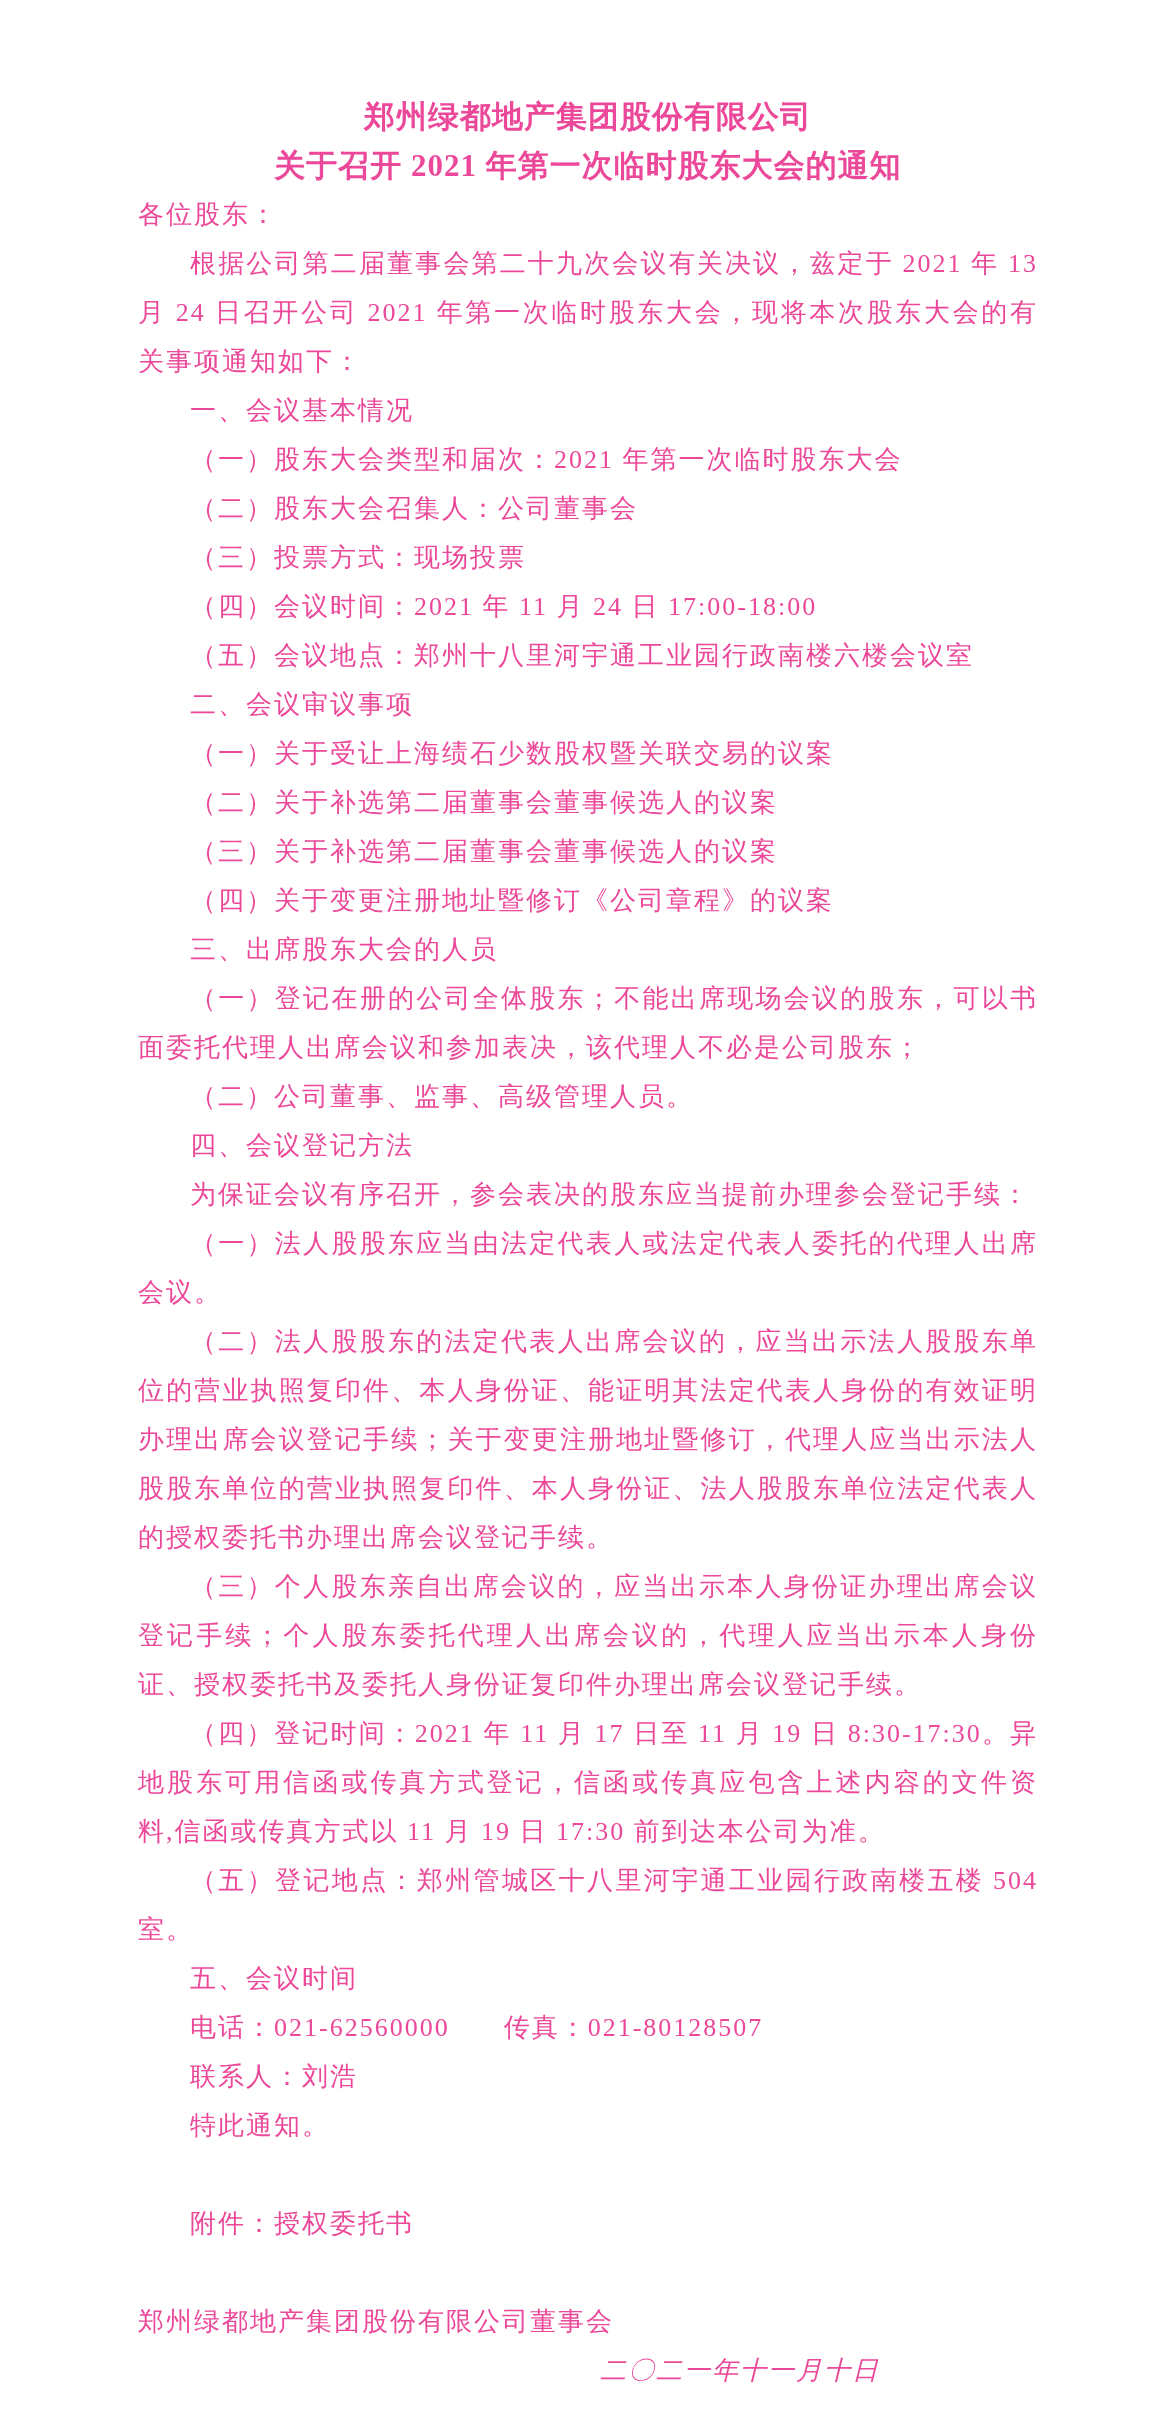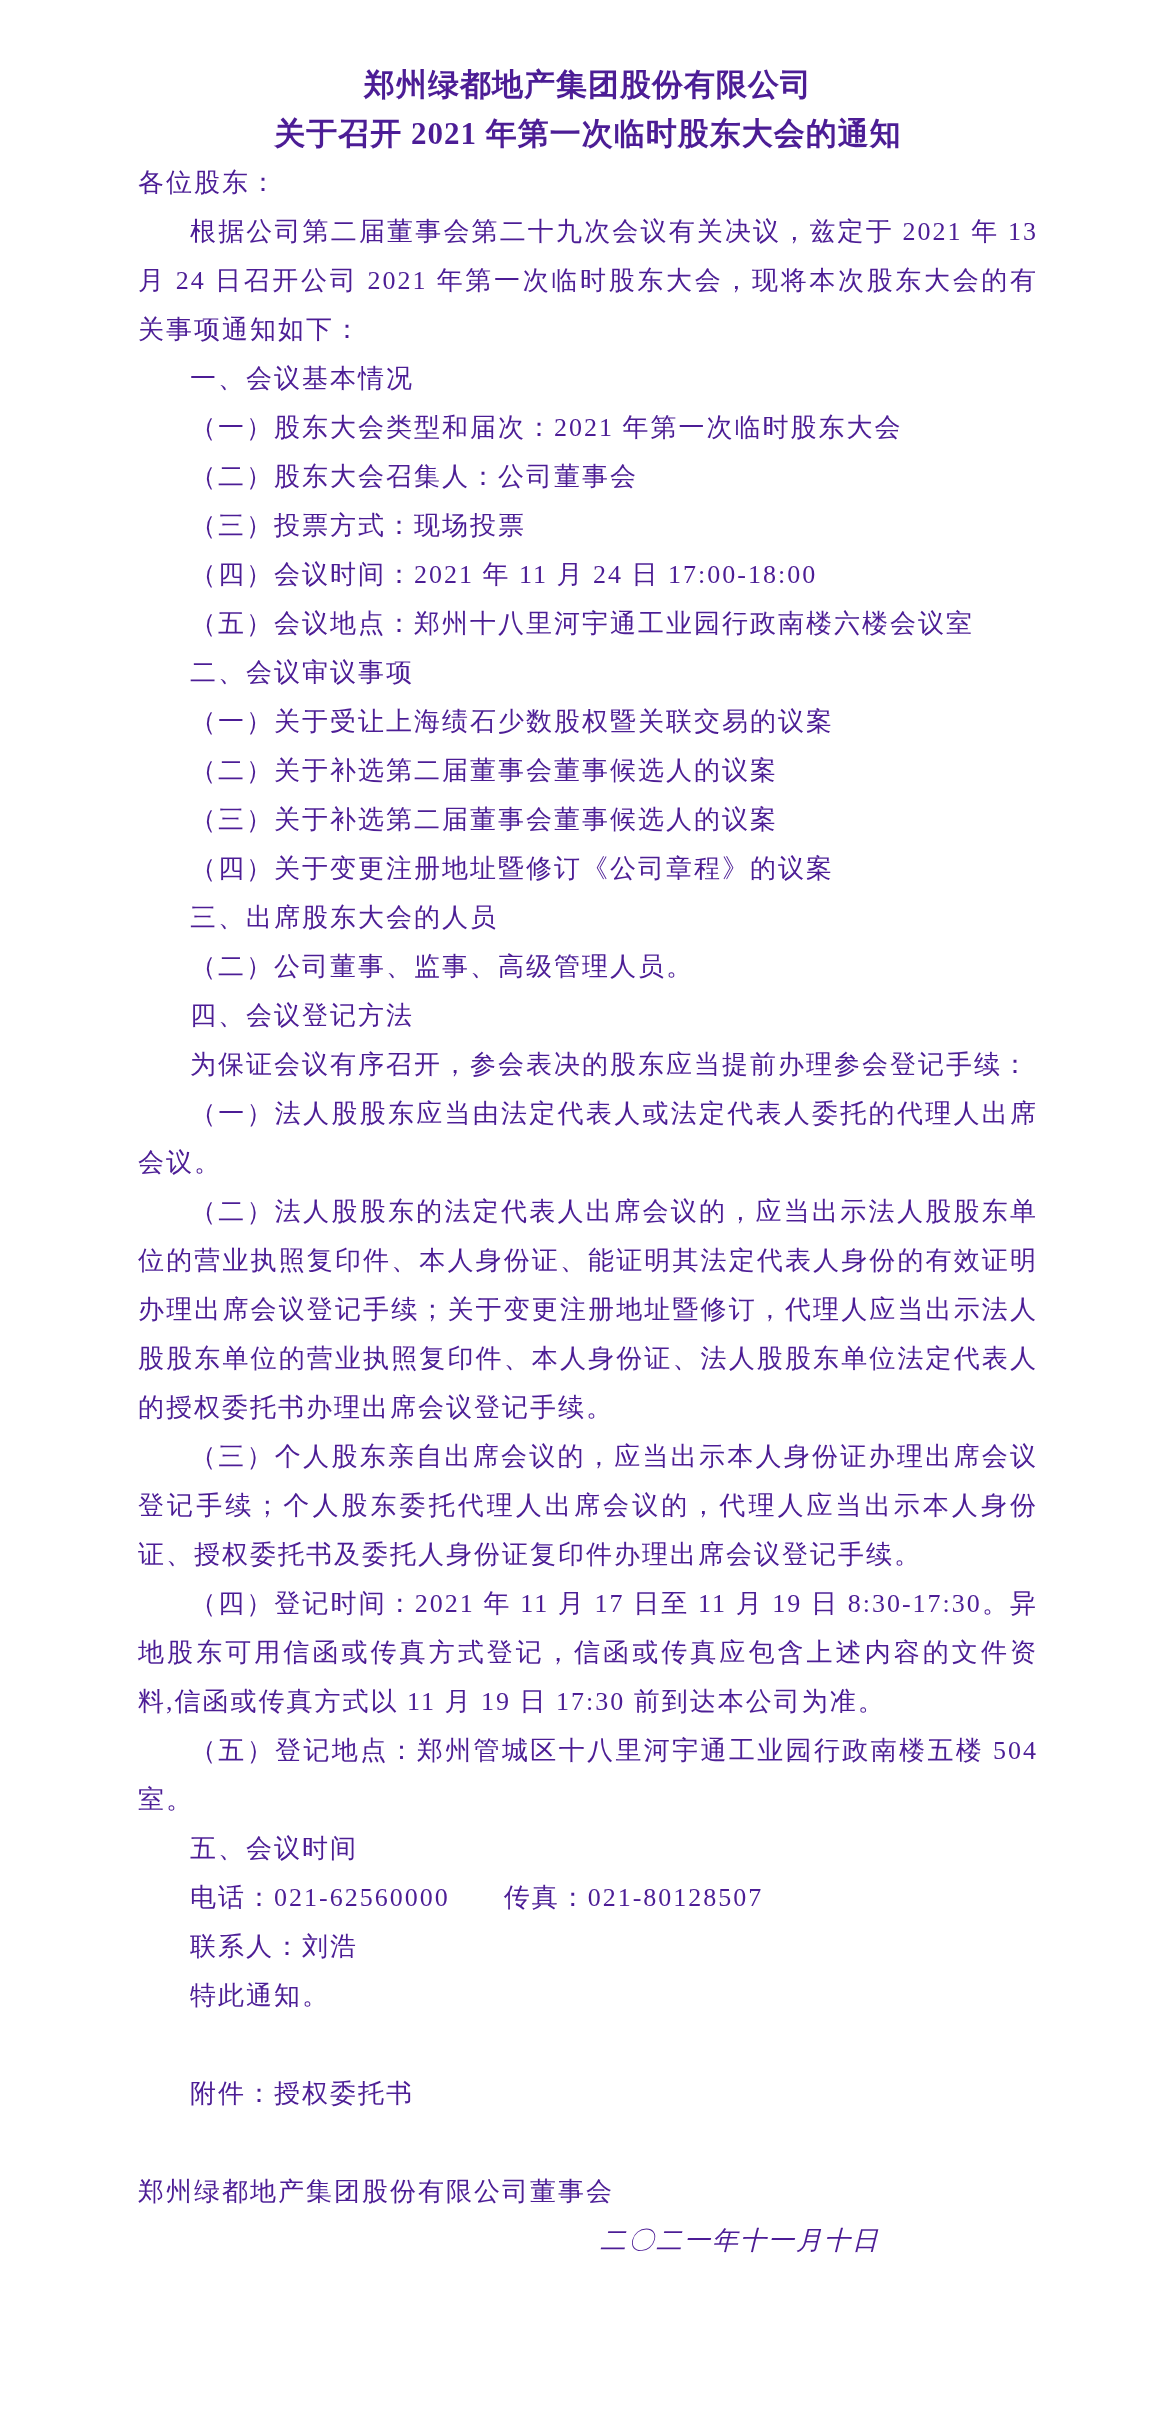--- a/index.html
+++ b/index.html
@@ -2,23 +2,23 @@
 <html><head>
 <meta charset="utf-8">
 <style>
   html, body { margin: 0; padding: 0; background: #ffffff; }
   .page {
     position: relative;
     width: 1173px;
     height: 2422px;
     box-sizing: border-box;
     margin: 0 auto;
-    padding: 60px 135px 0 138px;
+    padding: 92px 135px 0 138px;
     background: #ffffff;
-    color: #4c1d95;
+    color: #ec4899;
     font-family: "Liberation Serif", "DejaVu Serif", serif;
     font-size: 26px;
     line-height: 49px;
     letter-spacing: 2px;
     overflow: hidden;
   }
   p { margin: 0; padding: 0; }
   .title {
     font-size: 31px;
     font-weight: bold;
@@ -52,20 +52,21 @@
       <p class="indent justify">（二）股东大会召集人：公司董事会</p>
       <p class="indent justify">（三）投票方式：现场投票</p>
       <p class="indent justify">（四）会议时间：2021 年 11 月 24 日 17:00-18:00</p>
       <p class="indent justify">（五）会议地点：郑州十八里河宇通工业园行政南楼六楼会议室</p>
       <p class="indent bold">二、会议审议事项</p>
       <p class="indent justify">（一）关于受让上海绩石少数股权暨关联交易的议案</p>
       <p class="indent justify">（二）关于补选第二届董事会董事候选人的议案</p>
       <p class="indent justify">（三）关于补选第二届董事会董事候选人的议案</p>
       <p class="indent justify">（四）关于变更注册地址暨修订《公司章程》的议案</p>
       <p class="indent bold">三、出席股东大会的人员</p>
+      <p class="indent justify">（一）登记在册的公司全体股东；不能出席现场会议的股东，可以书面委托代理人出席会议和参加表决，该代理人不必是公司股东；</p>
       <p class="indent justify">（二）公司董事、监事、高级管理人员。</p>
       <p class="indent bold">四、会议登记方法</p>
       <p class="indent justify">为保证会议有序召开，参会表决的股东应当提前办理参会登记手续：</p>
       <p class="indent justify">（一）法人股股东应当由法定代表人或法定代表人委托的代理人出席会议。</p>
       <p class="indent justify">（二）法人股股东的法定代表人出席会议的，应当出示法人股股东单位的营业执照复印件、本人身份证、能证明其法定代表人身份的有效证明办理出席会议登记手续；关于变更注册地址暨修订，代理人应当出示法人股股东单位的营业执照复印件、本人身份证、法人股股东单位法定代表人的授权委托书办理出席会议登记手续。</p>
       <p class="indent justify">（三）个人股东亲自出席会议的，应当出示本人身份证办理出席会议登记手续；个人股东委托代理人出席会议的，代理人应当出示本人身份证、授权委托书及委托人身份证复印件办理出席会议登记手续。</p>
       <p class="indent justify">（四）登记时间：2021 年 11 月 17 日至 11 月 19 日 8:30-17:30。异地股东可用信函或传真方式登记，信函或传真应包含上述内容的文件资料,信函或传真方式以 11 月 19 日 17:30 前到达本公司为准。</p>
       <p class="indent justify">（五）登记地点：郑州管城区十八里河宇通工业园行政南楼五楼 504 室。</p>
       <p class="indent bold">五、会议时间</p>
     </div>

